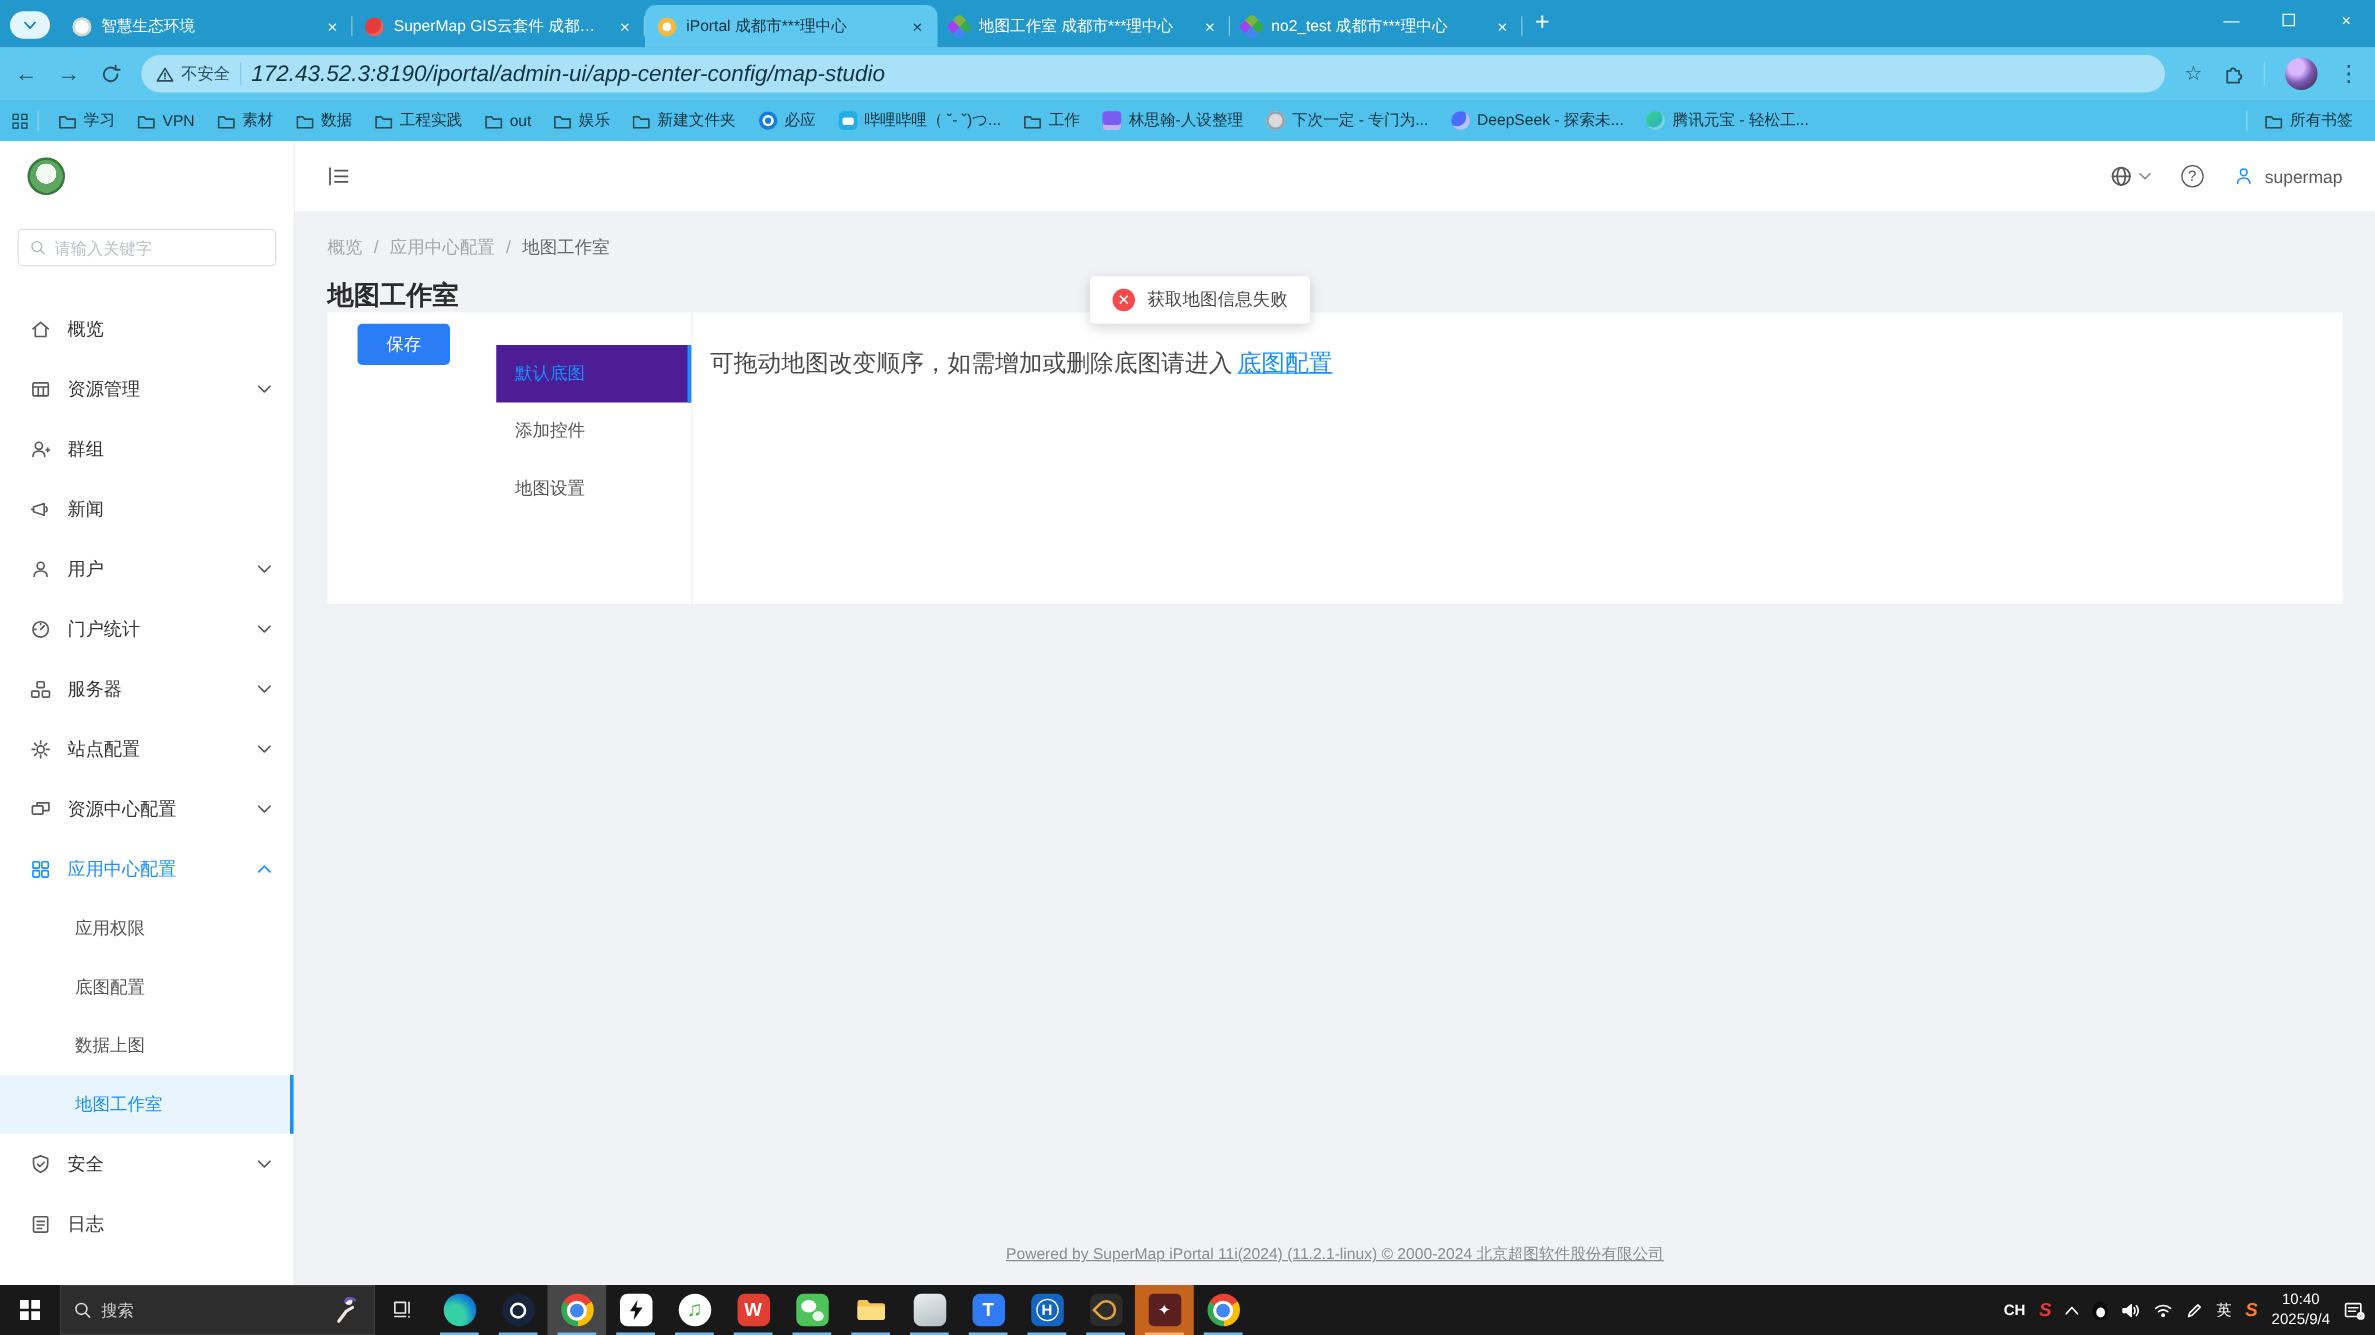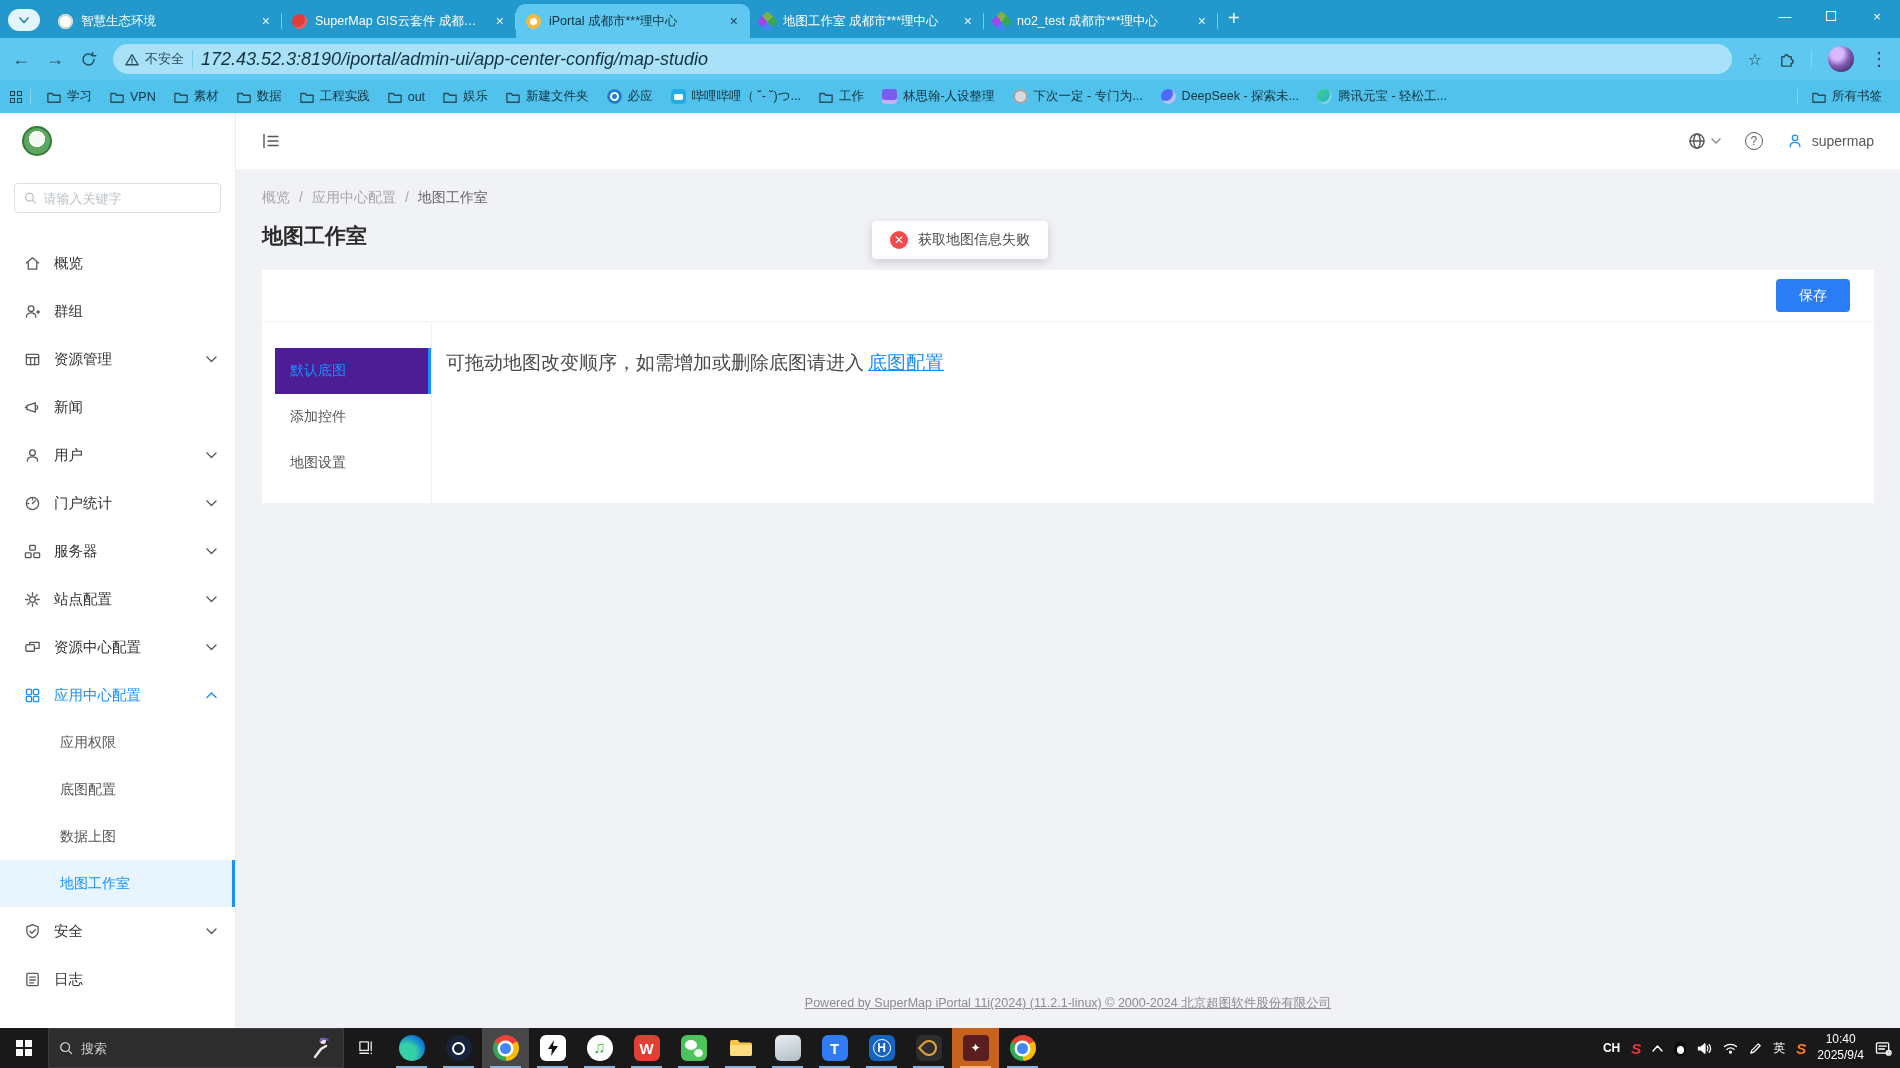--- a/index.html
+++ b/index.html
@@ -68,21 +68,21 @@
   .main { flex:1; display:flex; flex-direction:column; min-width:0; }
   .main-header { height:56px; background:#fff; display:flex; align-items:center; padding:0 26px; flex:none; }
   .mh-right { margin-left:auto; display:flex; align-items:center; gap:24px; color:#595959; }
   .user-cluster { display:flex; align-items:center; gap:9px; font-size:14px; color:#595959; }
 
   .content { flex:1; display:flex; flex-direction:column; padding:0 26px; min-height:0; }
   .breadcrumb { margin-top:20px; display:flex; gap:9px; font-size:14px; color:#a6a6a6; }
   .breadcrumb .crumb-cur { color:#666; }
   .page-title { margin-top:15px; font-size:21px; font-weight:700; color:#2b2b2b; }
 
-  .card { margin-top:20px; background:#fff; height:233px; display:flex; flex-direction:column; flex:none; }
+  .card { background:#fff; height:233px; display:flex; flex-direction:row; flex:none; }
   .card-top { height:51px; display:flex; align-items:center; justify-content:flex-end; padding:0 24px; flex:none; }
   .save-btn { width:74px; height:33px; background:#2a7df4; border:none; border-radius:4px; color:#fff; font-size:14px; font-family:inherit; }
   .card-div { height:1px; background:#f0f0f0; flex:none; }
   .card-body { flex:1; display:flex; min-height:0; }
   .side-tabs { width:170px; border-right:1px solid #eef0f2; padding-top:26px; flex:none; }
   .side-tab { height:46px; margin-left:13px; display:flex; align-items:center; padding-left:15px; font-size:14px; color:#555; }
   .side-tab.active { background:#4c1d95; color:#1890ff; box-shadow:inset -3px 0 0 #1890ff; }
   .panel-hint { padding:28px 0 0 14px; font-size:19px; color:#4a4a4a; }
   .panel-hint .hint-link { color:#1890ff; margin-left:4px; }
 
@@ -90,21 +90,21 @@
 
   .toast { position:absolute; left:872px; top:221px; height:38px; background:#fff; border-radius:4px; box-shadow:0 3px 10px rgba(0,0,0,.16); display:flex; align-items:center; gap:10px; padding:0 18px; z-index:50; }
   .toast-x { width:18px; height:18px; border-radius:50%; background:#f34b4b; color:#fff; display:flex; align-items:center; justify-content:center; font-size:12px; }
   .toast-msg { font-size:14px; color:#4a4a4a; }
 
   
   .taskbar { height:40px; background:#191919; display:flex; align-items:stretch; flex:none; color:#eee; }
   .tb-start { width:48px; display:flex; align-items:center; justify-content:center; }
   .winlogo { display:grid; grid-template-columns:7px 7px; grid-gap:1.5px; }
   .winlogo i { width:7px; height:7px; background:#fff; display:block; }
-  .tb-search { width:296px; background:#2d2d2d; border:1px solid #3d3d3d; display:flex; align-items:center; gap:8px; padding:0 10px; }
+  .tb-search { width:252px; background:#2d2d2d; border:1px solid #3d3d3d; display:flex; align-items:center; gap:8px; padding:0 10px; }
   .tb-search input { background:transparent; border:none; outline:none; color:#ddd; font-size:13px; width:140px; font-family:inherit; }
   .tb-search input::placeholder { color:#cfcfcf; }
   .search-art { margin-left:auto; }
   .tb-btn { width:44px; display:flex; align-items:center; justify-content:center; }
   .tapp { width:47px; display:flex; align-items:center; justify-content:center; position:relative; }
   .tapp.running::after { content:''; position:absolute; left:8px; right:8px; bottom:0; height:2.5px; background:#76b9ed; }
   .tapp.active-app { background:#474747; }
   .tapp.orange-bg { background:#c4641f; }
   .tapp.orange-bg.running::after { background:#ffb27d; }
   .aic { width:26px; height:26px; border-radius:6px; display:flex; align-items:center; justify-content:center; font-weight:bold; }
@@ -326,38 +326,38 @@
       <nav class="nav">
         <div class="nav-item">
           <svg class="mi" width="17" height="17" viewBox="0 0 18 18">
               <path d="M2.5 8.5 9 3l6.5 5.5"></path>
               <path d="M4.5 7.8V15h9V7.8"></path>
             </svg>
           <span>概览</span>
         </div>
         <div class="nav-item">
           <svg class="mi" width="17" height="17" viewBox="0 0 18 18">
+              <rect x="2.5" y="3.5" width="13" height="11" rx="1"></rect>
+              <line x1="2.5" y1="7" x2="15.5" y2="7"></line>
+              <line x1="7" y1="7" x2="7" y2="14.5"></line>
+              <line x1="11.3" y1="7" x2="11.3" y2="14.5"></line>
+            </svg>
+          <span>资源管理</span>
+          <svg class="mi chev" width="11" height="7" viewBox="0 0 11 7" stroke="#999">
+              <polyline points="1,1 5.5,5.5 10,1"></polyline>
+            </svg>
+        </div>
+        <div class="nav-item">
+          <svg class="mi" width="17" height="17" viewBox="0 0 18 18">
               <circle cx="7.5" cy="6" r="3"></circle>
               <path d="M2.5 15c0-3 2.2-4.5 5-4.5s5 1.5 5 4.5"></path>
               <line x1="13.5" y1="9.5" x2="16.5" y2="9.5"></line>
               <line x1="15" y1="8" x2="15" y2="11"></line>
             </svg>
           <span>群组</span>
-        </div>
-        <div class="nav-item">
-          <svg class="mi" width="17" height="17" viewBox="0 0 18 18">
-              <rect x="2.5" y="3.5" width="13" height="11" rx="1"></rect>
-              <line x1="2.5" y1="7" x2="15.5" y2="7"></line>
-              <line x1="7" y1="7" x2="7" y2="14.5"></line>
-              <line x1="11.3" y1="7" x2="11.3" y2="14.5"></line>
-            </svg>
-          <span>资源管理</span>
-          <svg class="mi chev" width="11" height="7" viewBox="0 0 11 7" stroke="#999">
-              <polyline points="1,1 5.5,5.5 10,1"></polyline>
-            </svg>
         </div>
         <div class="nav-item">
           <svg class="mi" width="17" height="17" viewBox="0 0 18 18">
               <path d="M3 7v4l9 3V4z"></path>
               <line x1="3" y1="9" x2="1.5" y2="9"></line>
               <path d="M13.5 7a2.5 2.5 0 0 1 0 4"></path>
             </svg>
           <span>新闻</span>
         </div>
         <div class="nav-item">

